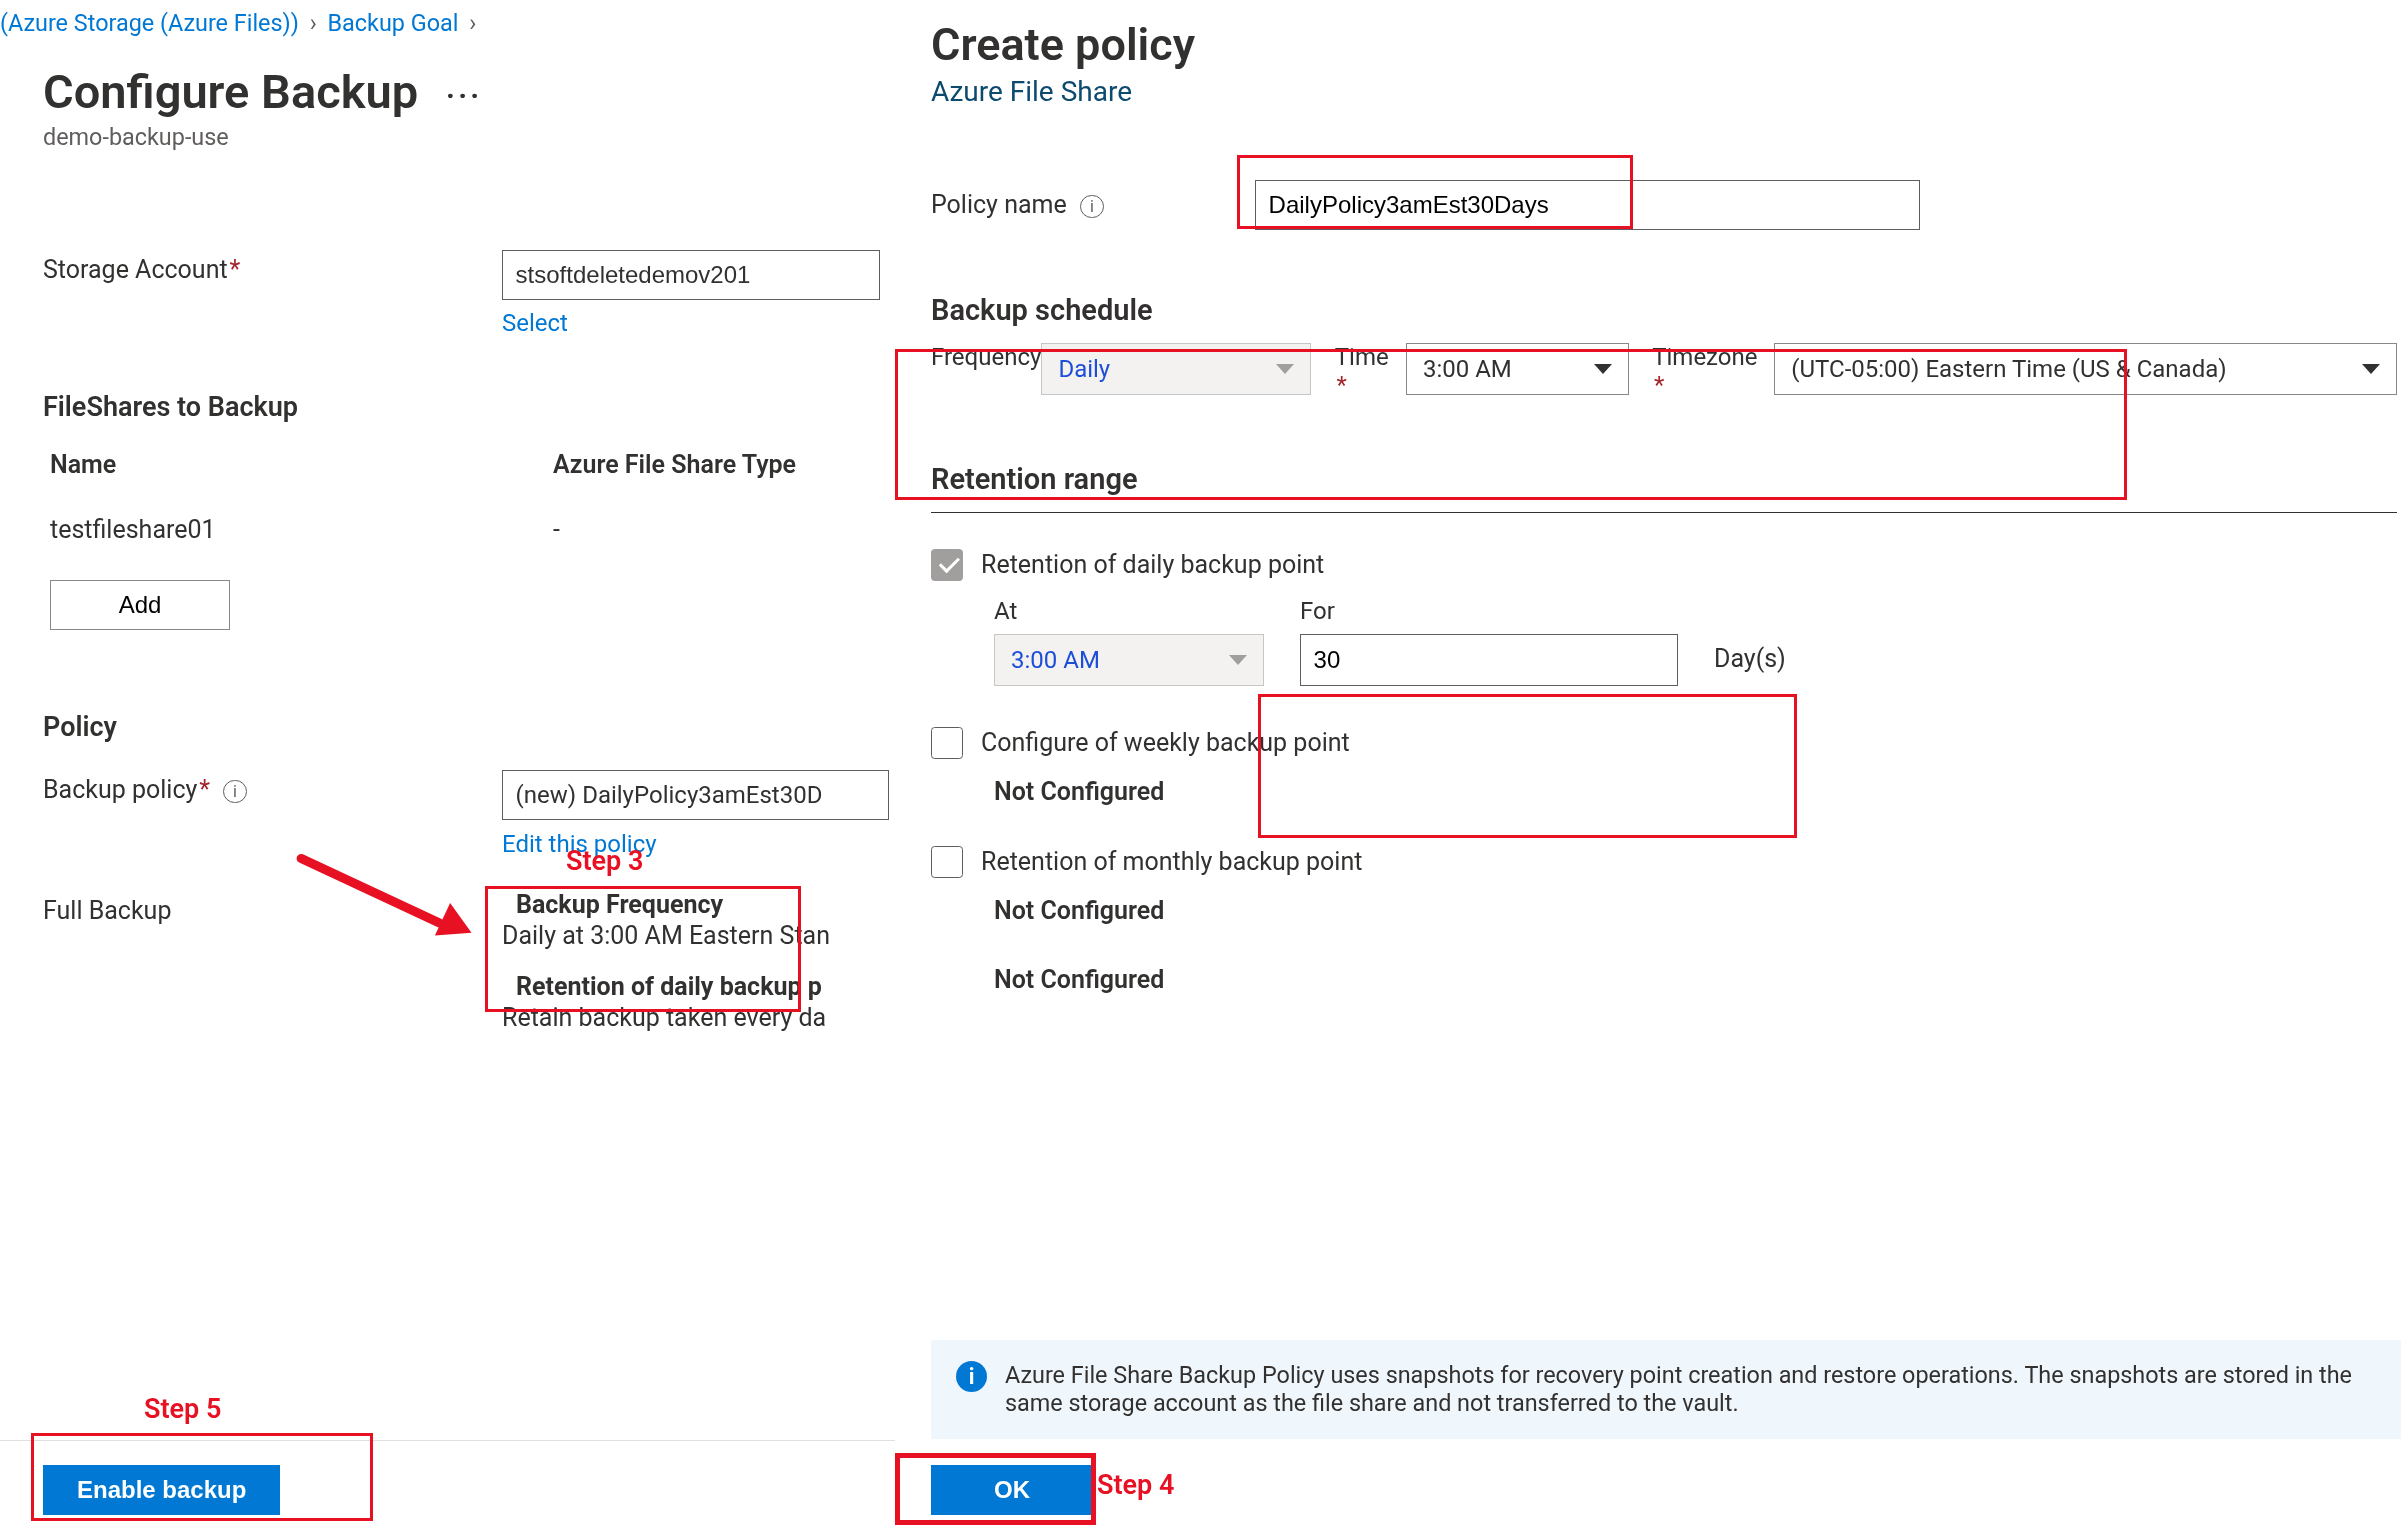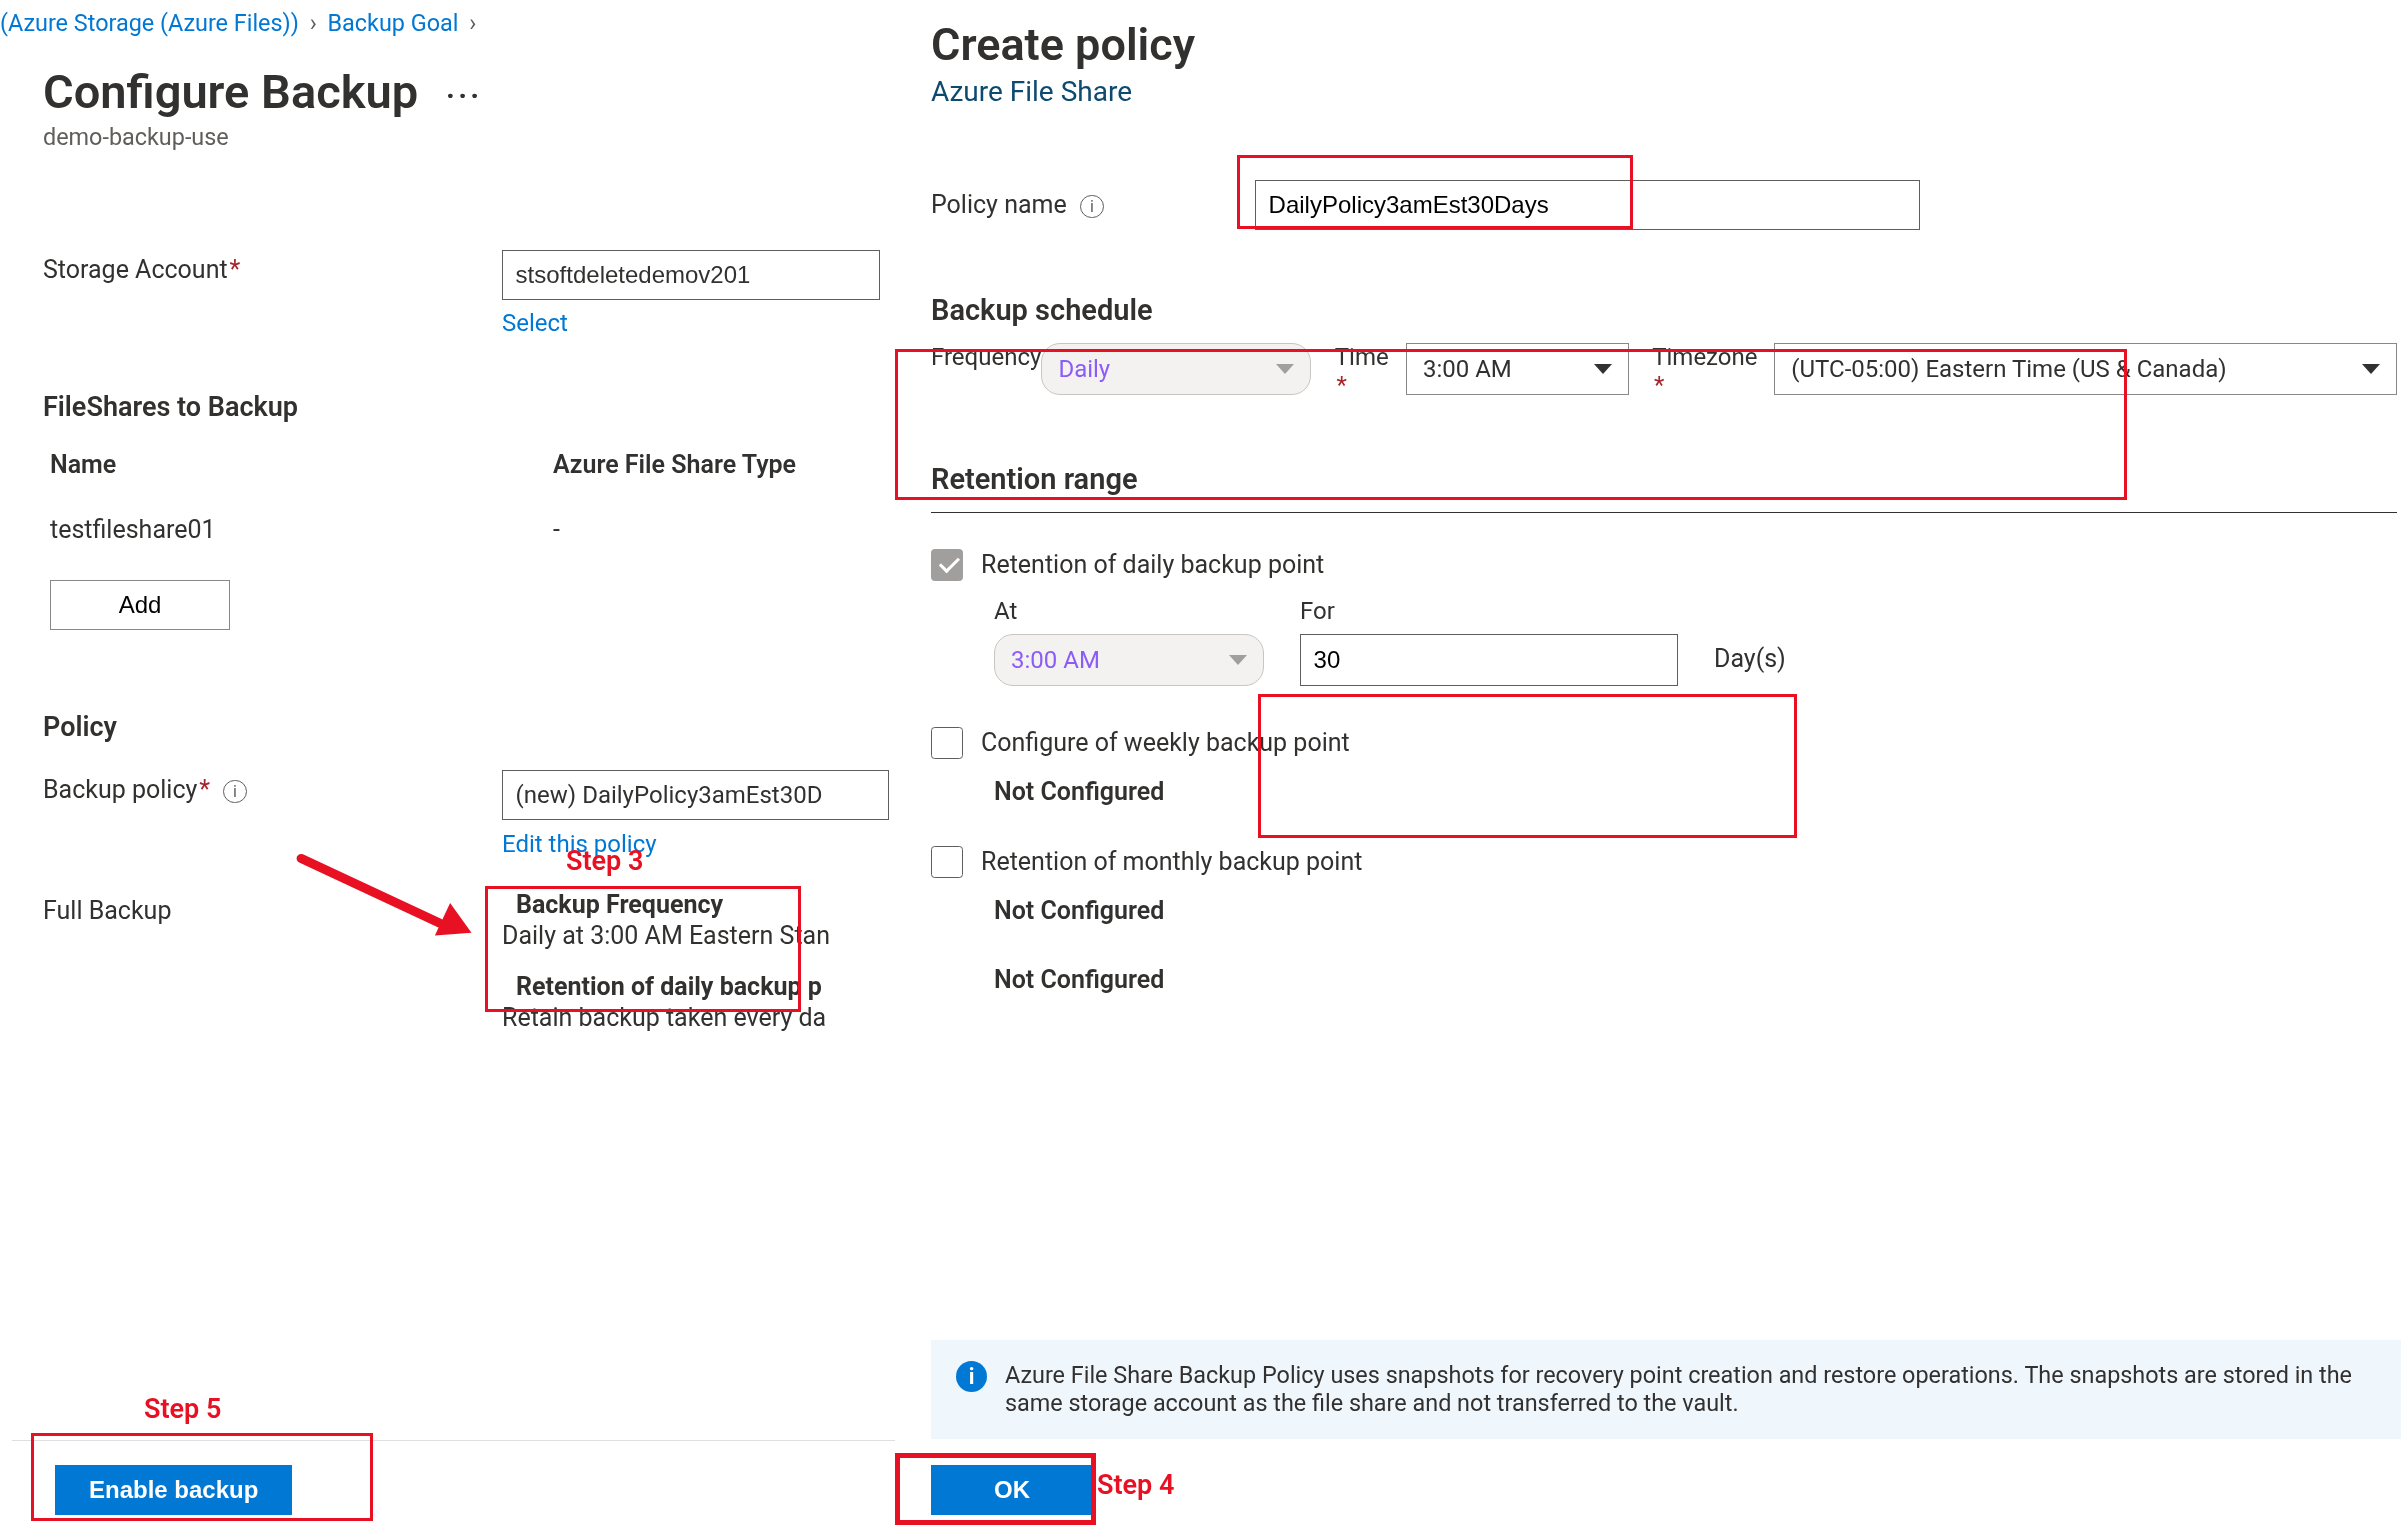--- a/index.html
+++ b/index.html
@@ -107,21 +107,21 @@
   }
   .edit-link { margin-top: 10.8px; display:block; }
 
   .fb-label { font-size:25px; }
   .fb-heading { font-weight:700; font-size:25px;margin-left:14px; }
   .fb-text { font-size:25px; margin-top:1.8px; }
   .fb-section { margin-top: 21.6px; }
 
   
   .footer-bar {
-    position:absolute; left:12px; right:0; bottom: 0;
+    position:absolute; left:0; right:0; bottom: 0;
     border-top: 0.9px solid #e1dfdd;
     padding: 23.4px 0 23.4px 43px;
     background:#fff;
   }
   .primary-btn {
     background:#0078d4; color:#fff; border:none;
     font-size:24px; font-weight:600;
     height:50px; padding: 0 34px;
     cursor:pointer;
   }
@@ -140,21 +140,21 @@
   .cp-h2 { font-size:29px; font-weight:600; margin: 63px 0 16px 0; }
   .sched-row { display:flex; gap: 23.4px; }
   .sched-col { display:flex; flex-direction:row; }
   .sched-toplabel { font-size:24px; margin-bottom: 9px; }
   .dropdown {
     border:0.9px solid #8a8886; height:52px;
     display:flex; align-items:center; justify-content:space-between;
     padding: 0 16px; font-size:24px; background:#fff;
     cursor:pointer;
   }
-  .dropdown.disabled { background:#f3f2f1; color:#8b5cf6; border-color:#c8c6c4; cursor:default;border-radius:19px;}
+  .dropdown.disabled { background:#f3f2f1; color:#1d4ed8; border-color:#c8c6c4; cursor:default;}
   .chevron {
     width:0;height:0;
     border-left:9px solid transparent;
     border-right:9px solid transparent;
     border-top:10.8px solid #323130;
     margin-left:12.6px;
   }
   .dropdown.disabled .chevron { border-top-color:#a19f9d; }
 
   .w-freq { width: 270px; }

